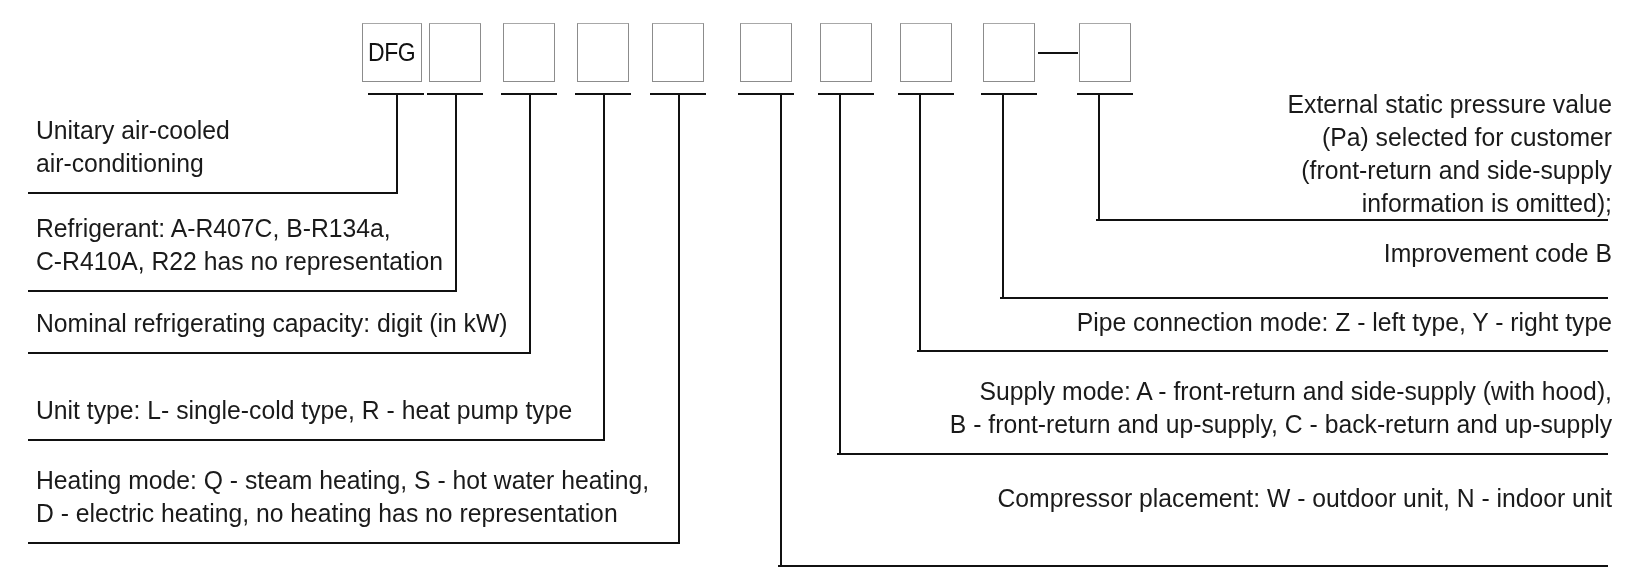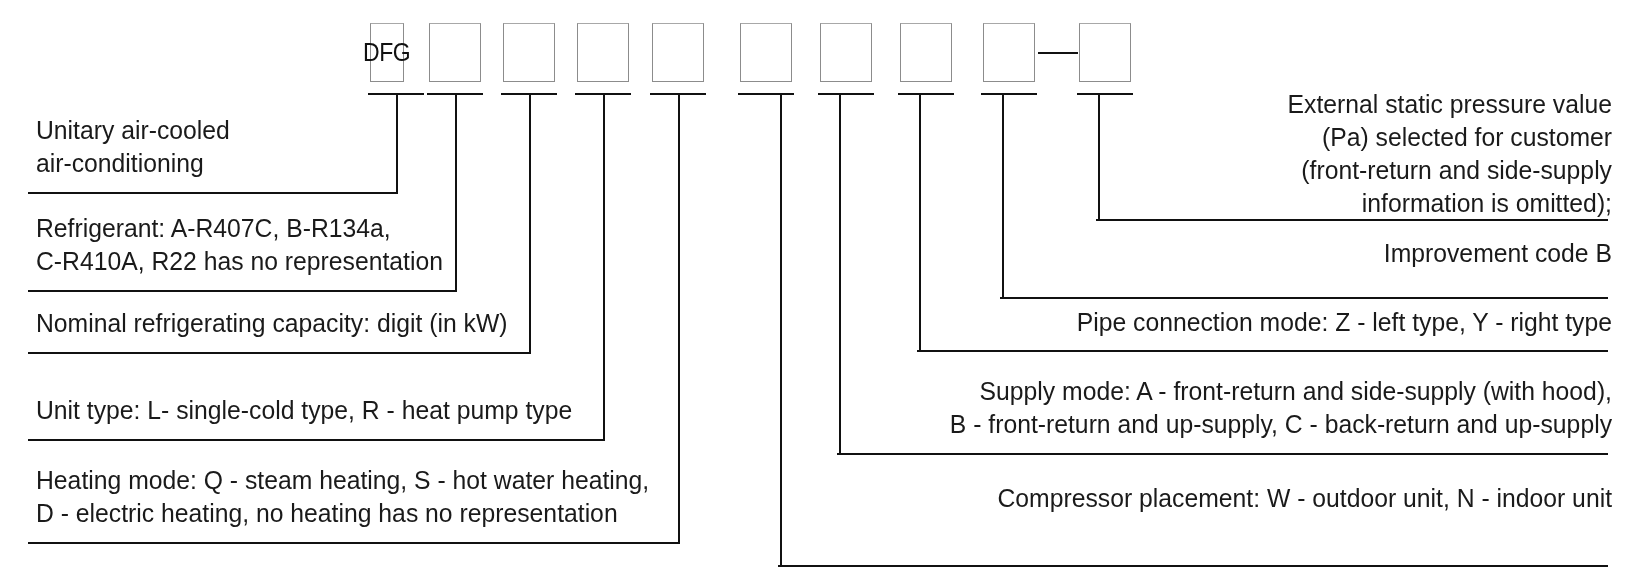--- a/index.html
+++ b/index.html
@@ -50,21 +50,21 @@
   .label.right{
     transform-origin:right top;
     text-align:right;
   }
 </style>
 </head>
 <body>
 
 <div id="diagram">
 
-  <div class="code-box" style="left:370px;top:23px;width:34px;height:59px;">
+  <div class="code-box" style="left:362px;top:23px;width:60px;height:59px;">
     <span class="code-text">DFG</span>
   </div>
   <div class="code-box" style="left:429px;top:23px;width:52px;height:59px;">
     <span class="code-text"></span>
   </div>
   <div class="code-box" style="left:503px;top:23px;width:52px;height:59px;">
     <span class="code-text"></span>
   </div>
   <div class="code-box" style="left:577px;top:23px;width:52px;height:59px;">
     <span class="code-text"></span>

